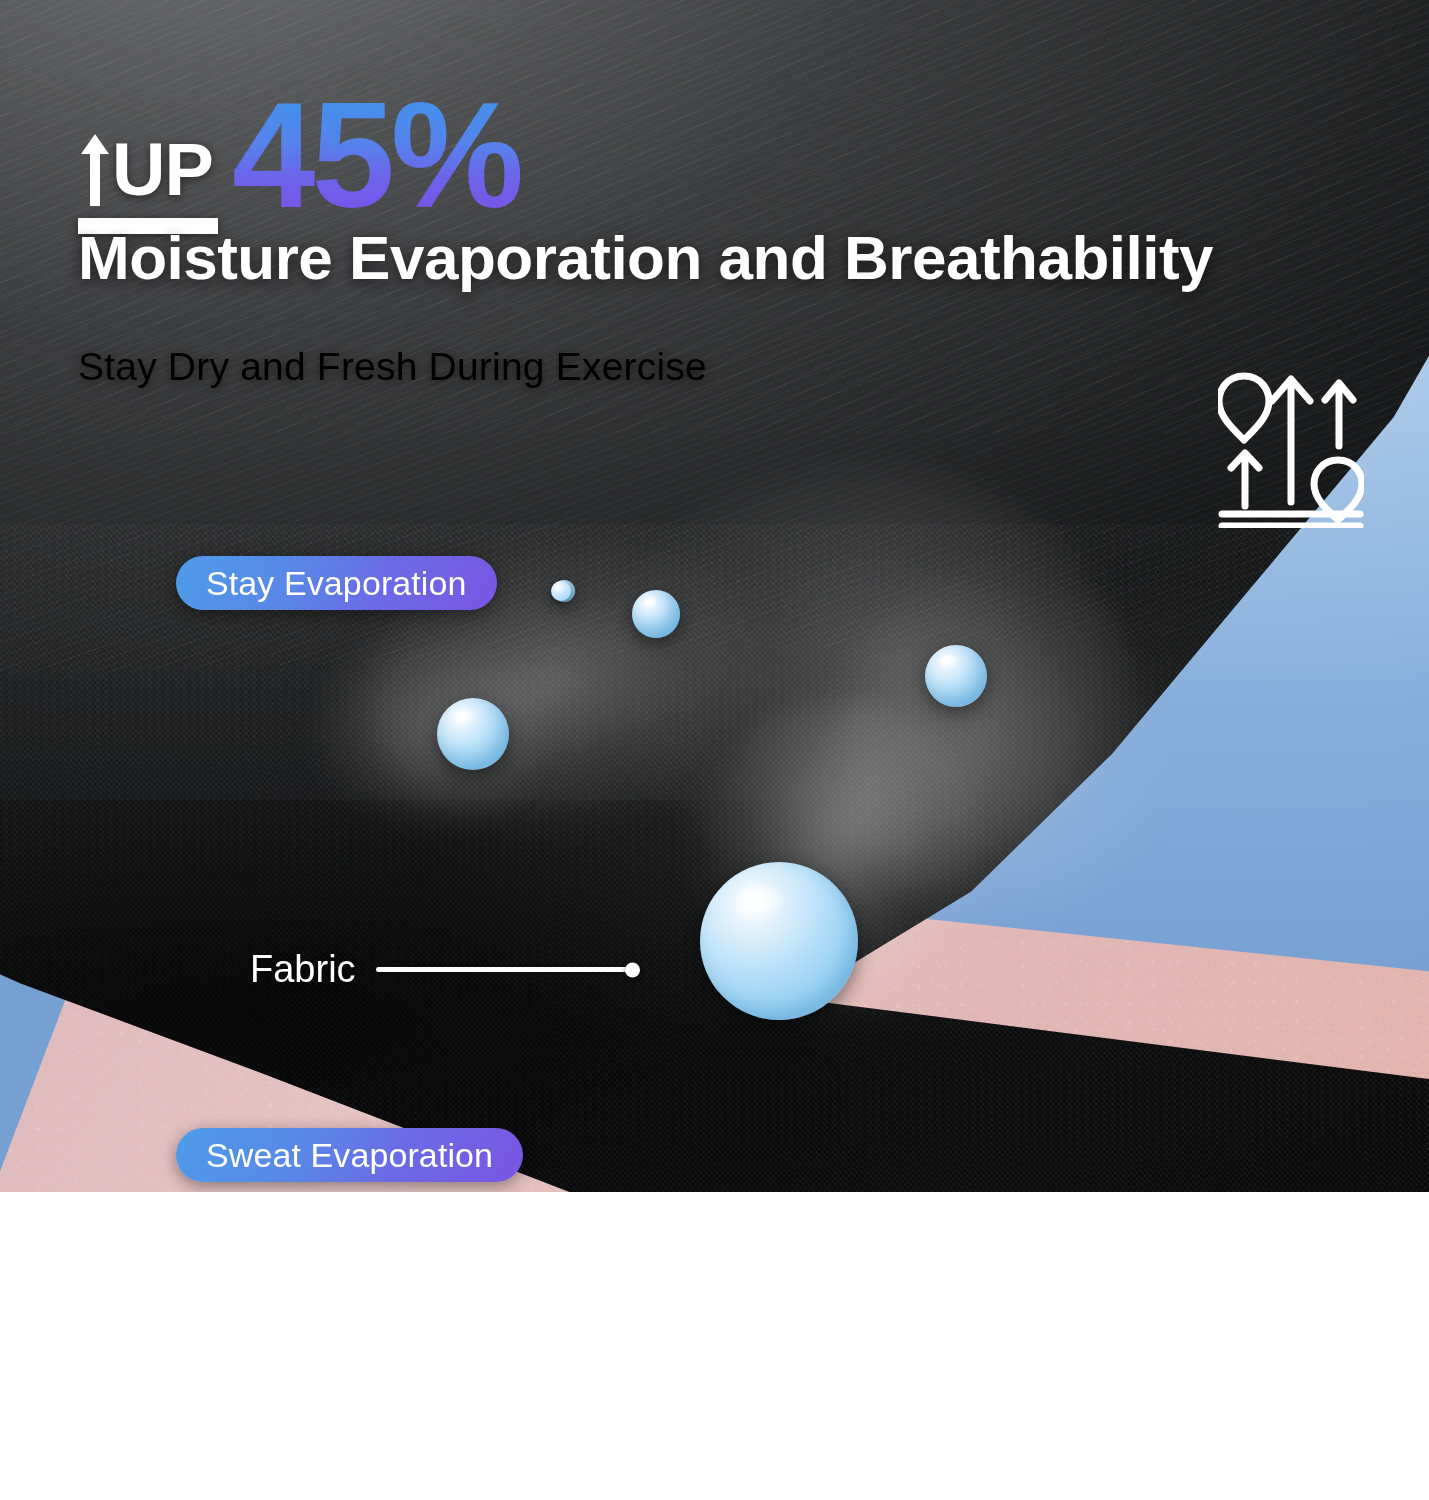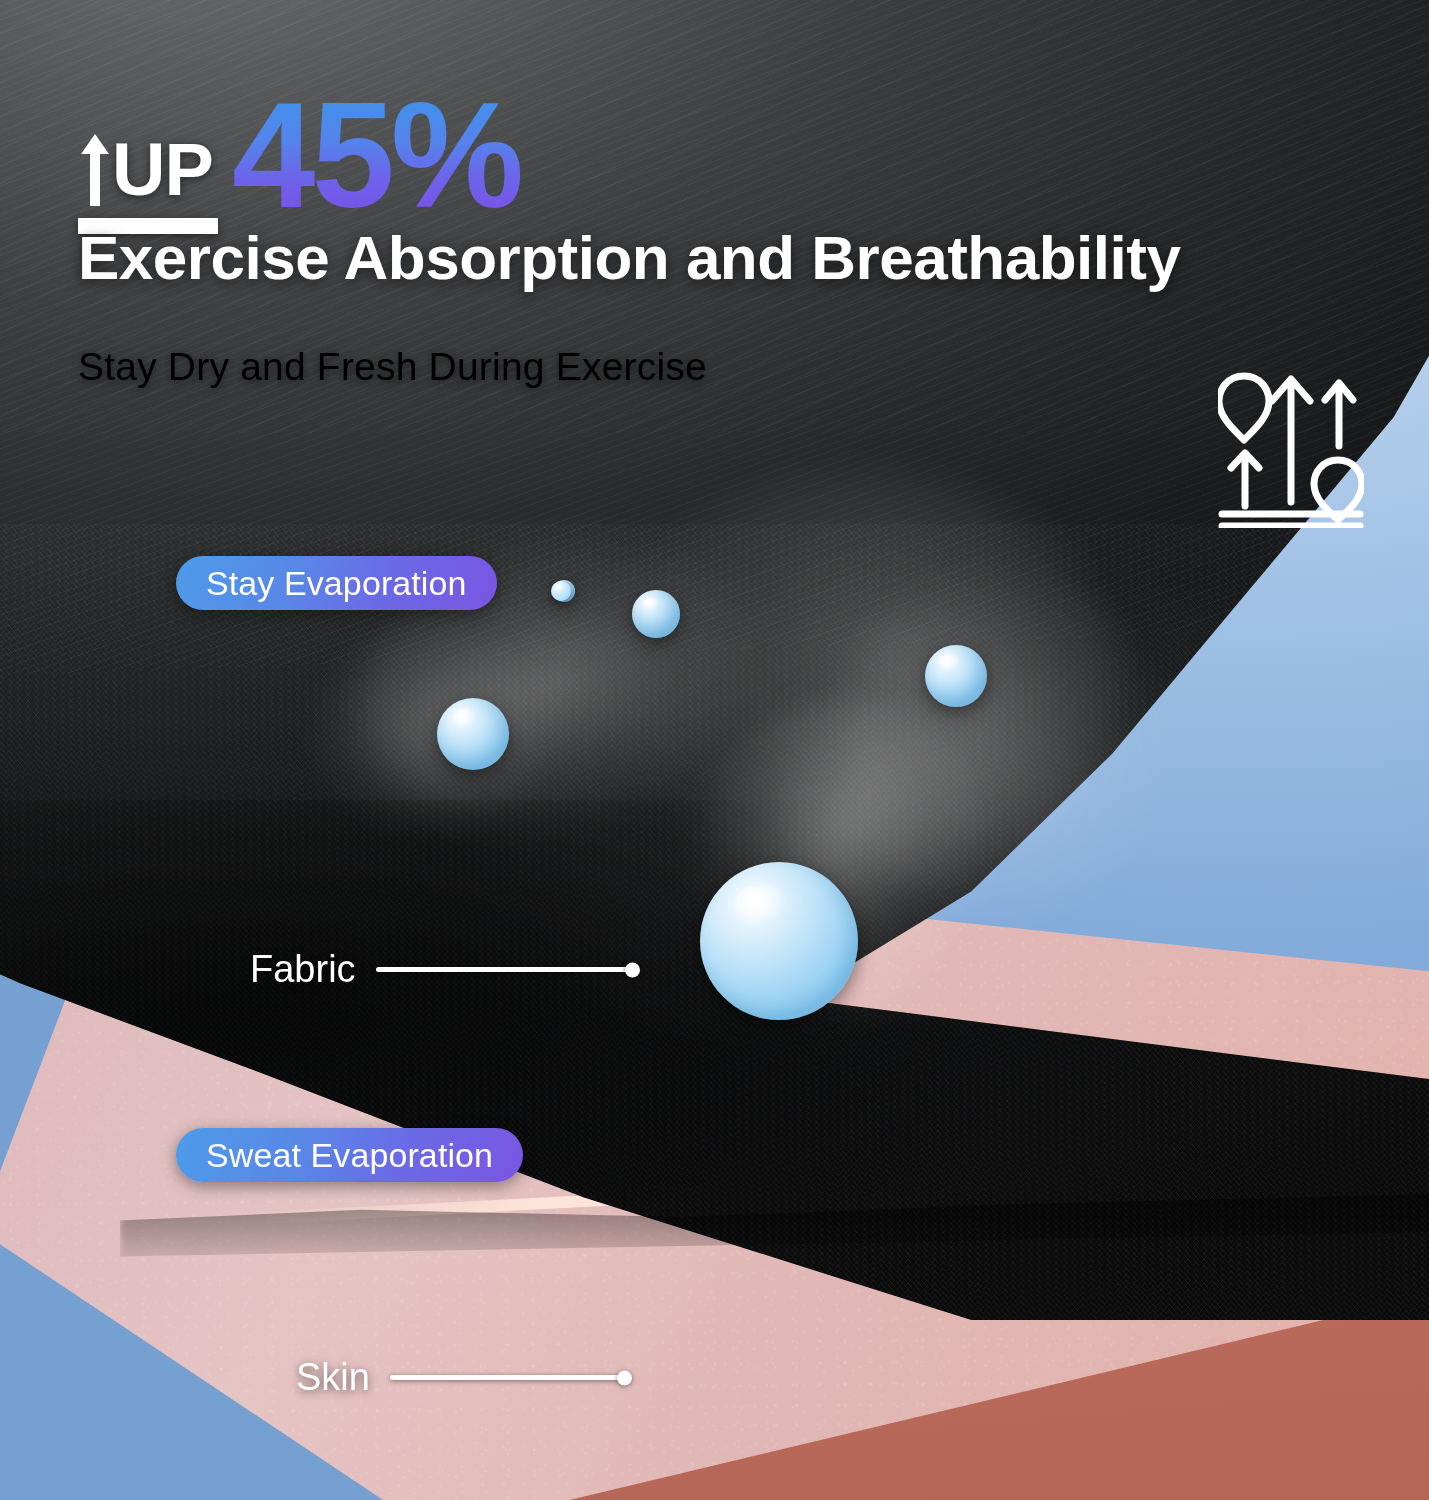--- a/index.html
+++ b/index.html
@@ -1,20 +1,20 @@
 <!DOCTYPE html>
 <html><head>
 <meta charset="utf-8">
 <style>
   html,body{margin:0;padding:0;background:#fff;}
   body{font-family:"Liberation Sans", sans-serif;}
 
   #stage{
     position:relative;
-    width:1429px;height:1500px;
+    width:1429px;height:1192px;
     overflow:hidden;
     background:#7fa8d8;
   }
 
   
   .sky{
     position:absolute;inset:0;
     background:
       radial-gradient(120% 80% at 88% 6%, #cfe1f4 0%, #b7d0ec 22%, #9dbfe4 46%, #84acdb 70%, #769fd2 100%);
   }
@@ -284,21 +284,21 @@
               <path d="M17 4 L31 24 L22 24 L22 76 L12 76 L12 24 L3 24 Z" fill="#ffffff"></path>
             </svg>
           </span>
           <span class="up-text">UP</span>
         </div>
         <div class="up-bar"></div>
       </div>
       <div class="pct">45%</div>
     </div>
 
-    <div class="headline">Exercise Absorption and Breathability</div>
+    <div class="headline">Moisture Evaporation and Breathability</div>
     <div class="subhead">Stay Dry and Fresh During Exercise</div>
   </div>
 
   <div class="wick-icon">
     <svg viewBox="0 0 146 160" width="146" height="160" aria-hidden="true">
       <g fill="none" stroke="#ffffff" stroke-width="7" stroke-linecap="round" stroke-linejoin="round">
 
         <path d="M24 8 C41 8 49 22 49 33 C49 48 36 60 24 72 C12 60 -1 48 -1 33 C-1 22 7 8 24 8 Z" transform="translate(2,0)"></path>
 
         <path d="M27 138 L27 86"></path>

